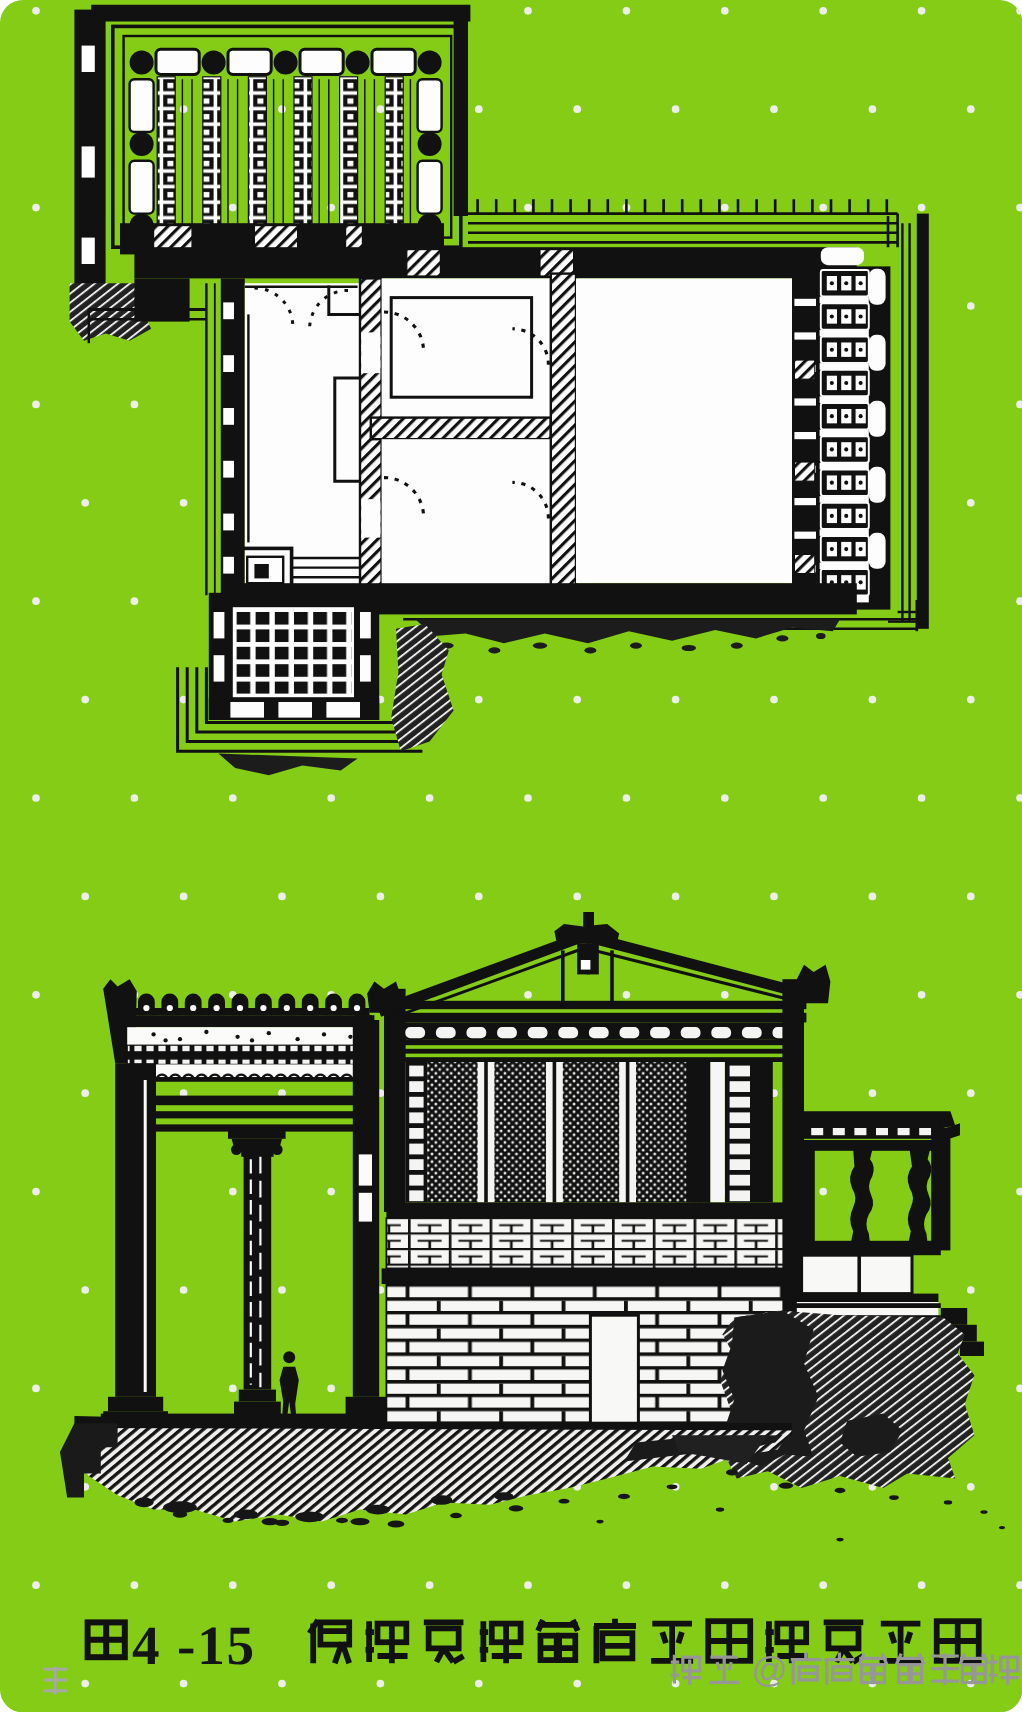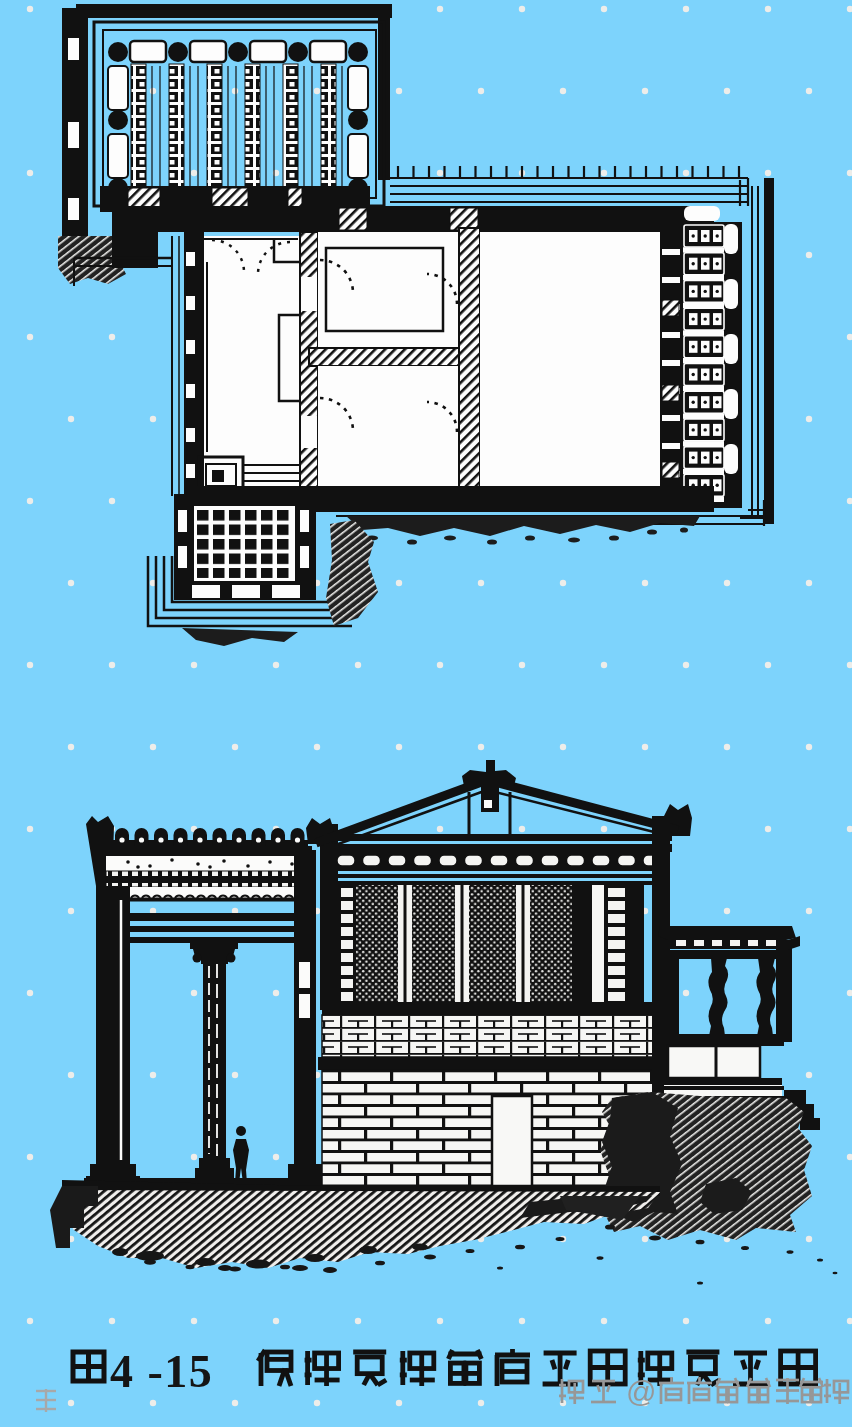--- a/index.html
+++ b/index.html
@@ -1,14 +1,14 @@
 <!DOCTYPE html>
 <html><head><meta charset="utf-8"><title>fig 4-15</title>
 <style>html,body{margin:0;padding:0;background:#ffffff;}
-#page{width:852px;height:1427px;position:relative;background:#7dd3fc;font-family:"Liberation Sans",sans-serif;overflow:hidden;}
+#page{width:852px;height:1427px;position:relative;background:#84cc16;font-family:"Liberation Sans",sans-serif;overflow:hidden;border-radius:19px;}
 </style></head><body>
 <div id="page">
 <svg width="852" height="1427" viewBox="0 0 852 1427">
 
 <defs>
 <pattern id="hatch" width="7" height="7" patternUnits="userSpaceOnUse" patternTransform="rotate(-45)">
   <rect width="7" height="7" fill="#fdfdfd"></rect>
           <rect width="7" height="2.6" fill="#111111"></rect>
 </pattern>
 <pattern id="ghatch" width="6" height="6" patternUnits="userSpaceOnUse" patternTransform="rotate(-40)">

